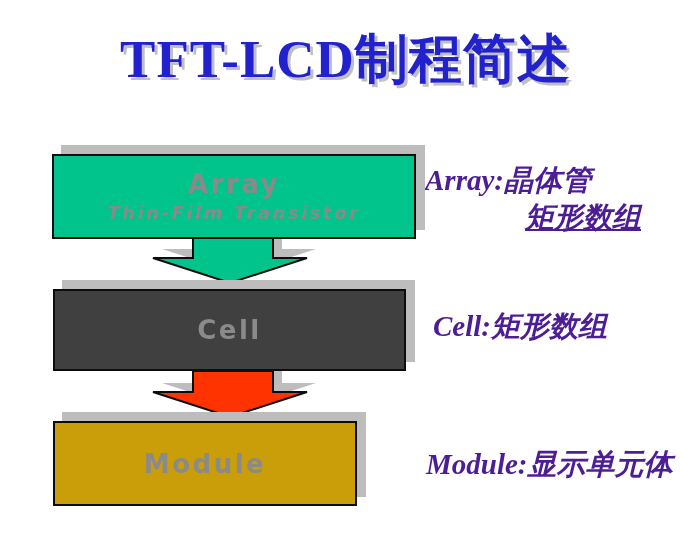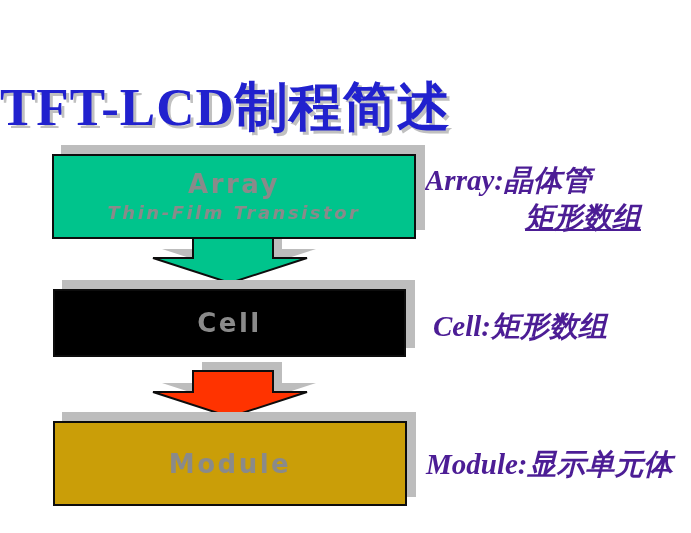--- a/index.html
+++ b/index.html
@@ -15,47 +15,46 @@
     background: #ffffff;
     overflow: hidden;
   }
 
   
   .slide-title {
     position: absolute;
     top: 24px;
     left: 0;
     width: 100%;
-    text-align: left;
+    text-align: center;
     font-family: "Liberation Serif", serif;
     font-weight: bold;
     font-size: 53px;
     letter-spacing: 1px;
     color: #2121CE;
     text-shadow: 3px 3px 0 #c0c0c0;
     white-space: nowrap;
-    margin-top: 48px;
   }
 
   
   .proc-box {
     position: absolute;
     box-sizing: border-box;
     border: 2px solid #0d0d0d;
     box-shadow: 9px -9px 0 0 #bdbdbd;
     z-index: 2;
     display: flex;
     flex-direction: column;
     align-items: center;
     justify-content: center;
     gap: 7px;
   }
   .box-array  { left: 52px; top: 154px; width: 364px; height: 85px; background: #00C48C; }
-  .box-cell   { left: 53px; top: 289px; width: 353px; height: 68px; background: #000000; }
-  .box-module { left: 53px; top: 421px; width: 354px; height: 85px; background: #CA9E08; }
+  .box-cell   { left: 53px; top: 289px; width: 353px; height: 82px; background: #404040; }
+  .box-module { left: 53px; top: 421px; width: 304px; height: 85px; background: #CA9E08; }
 
   .box-line1, .box-line2 {
     font-family: "DejaVu Sans", sans-serif;
     font-weight: bold;
     color: #8A8A8A;
     letter-spacing: 2.5px;
     line-height: 1;
     white-space: nowrap;
   }
   .box-line1 { font-size: 26px; }

